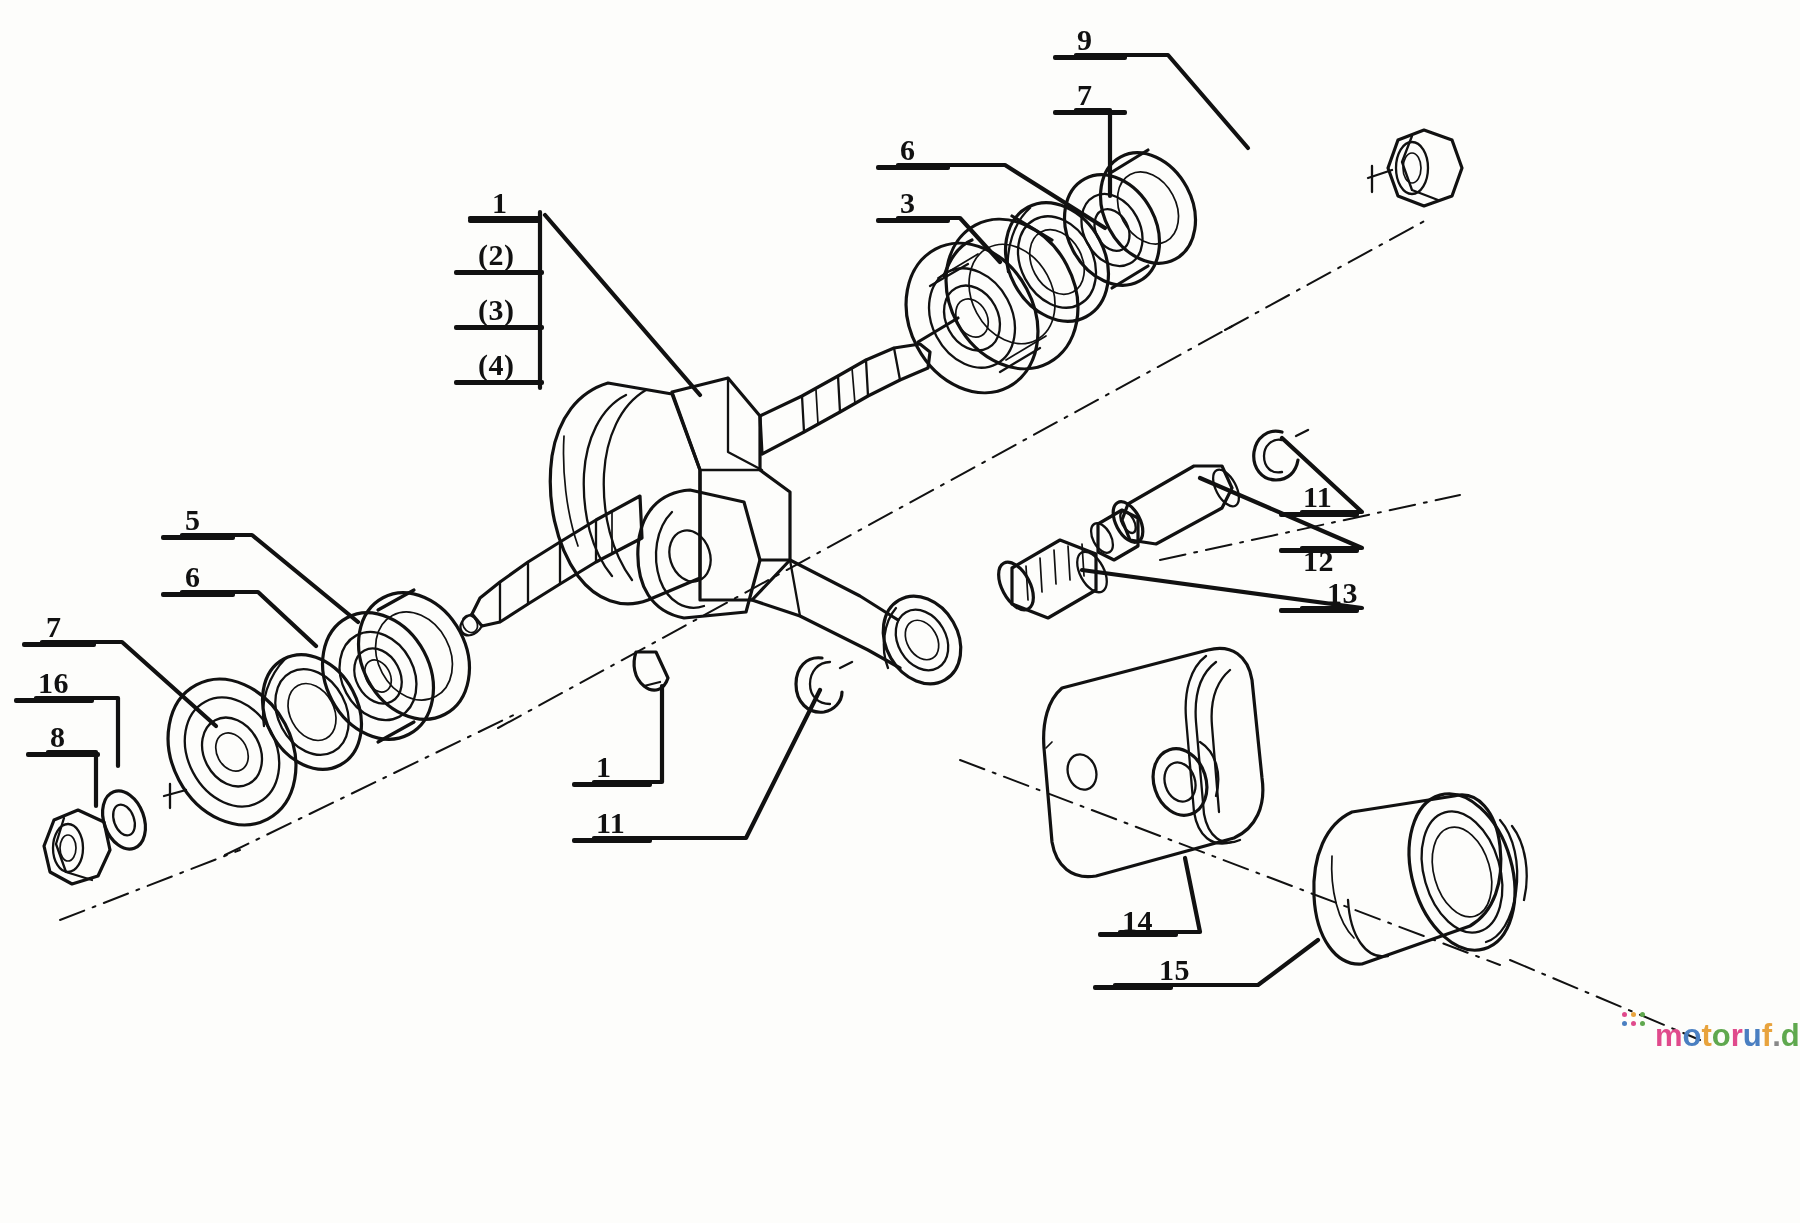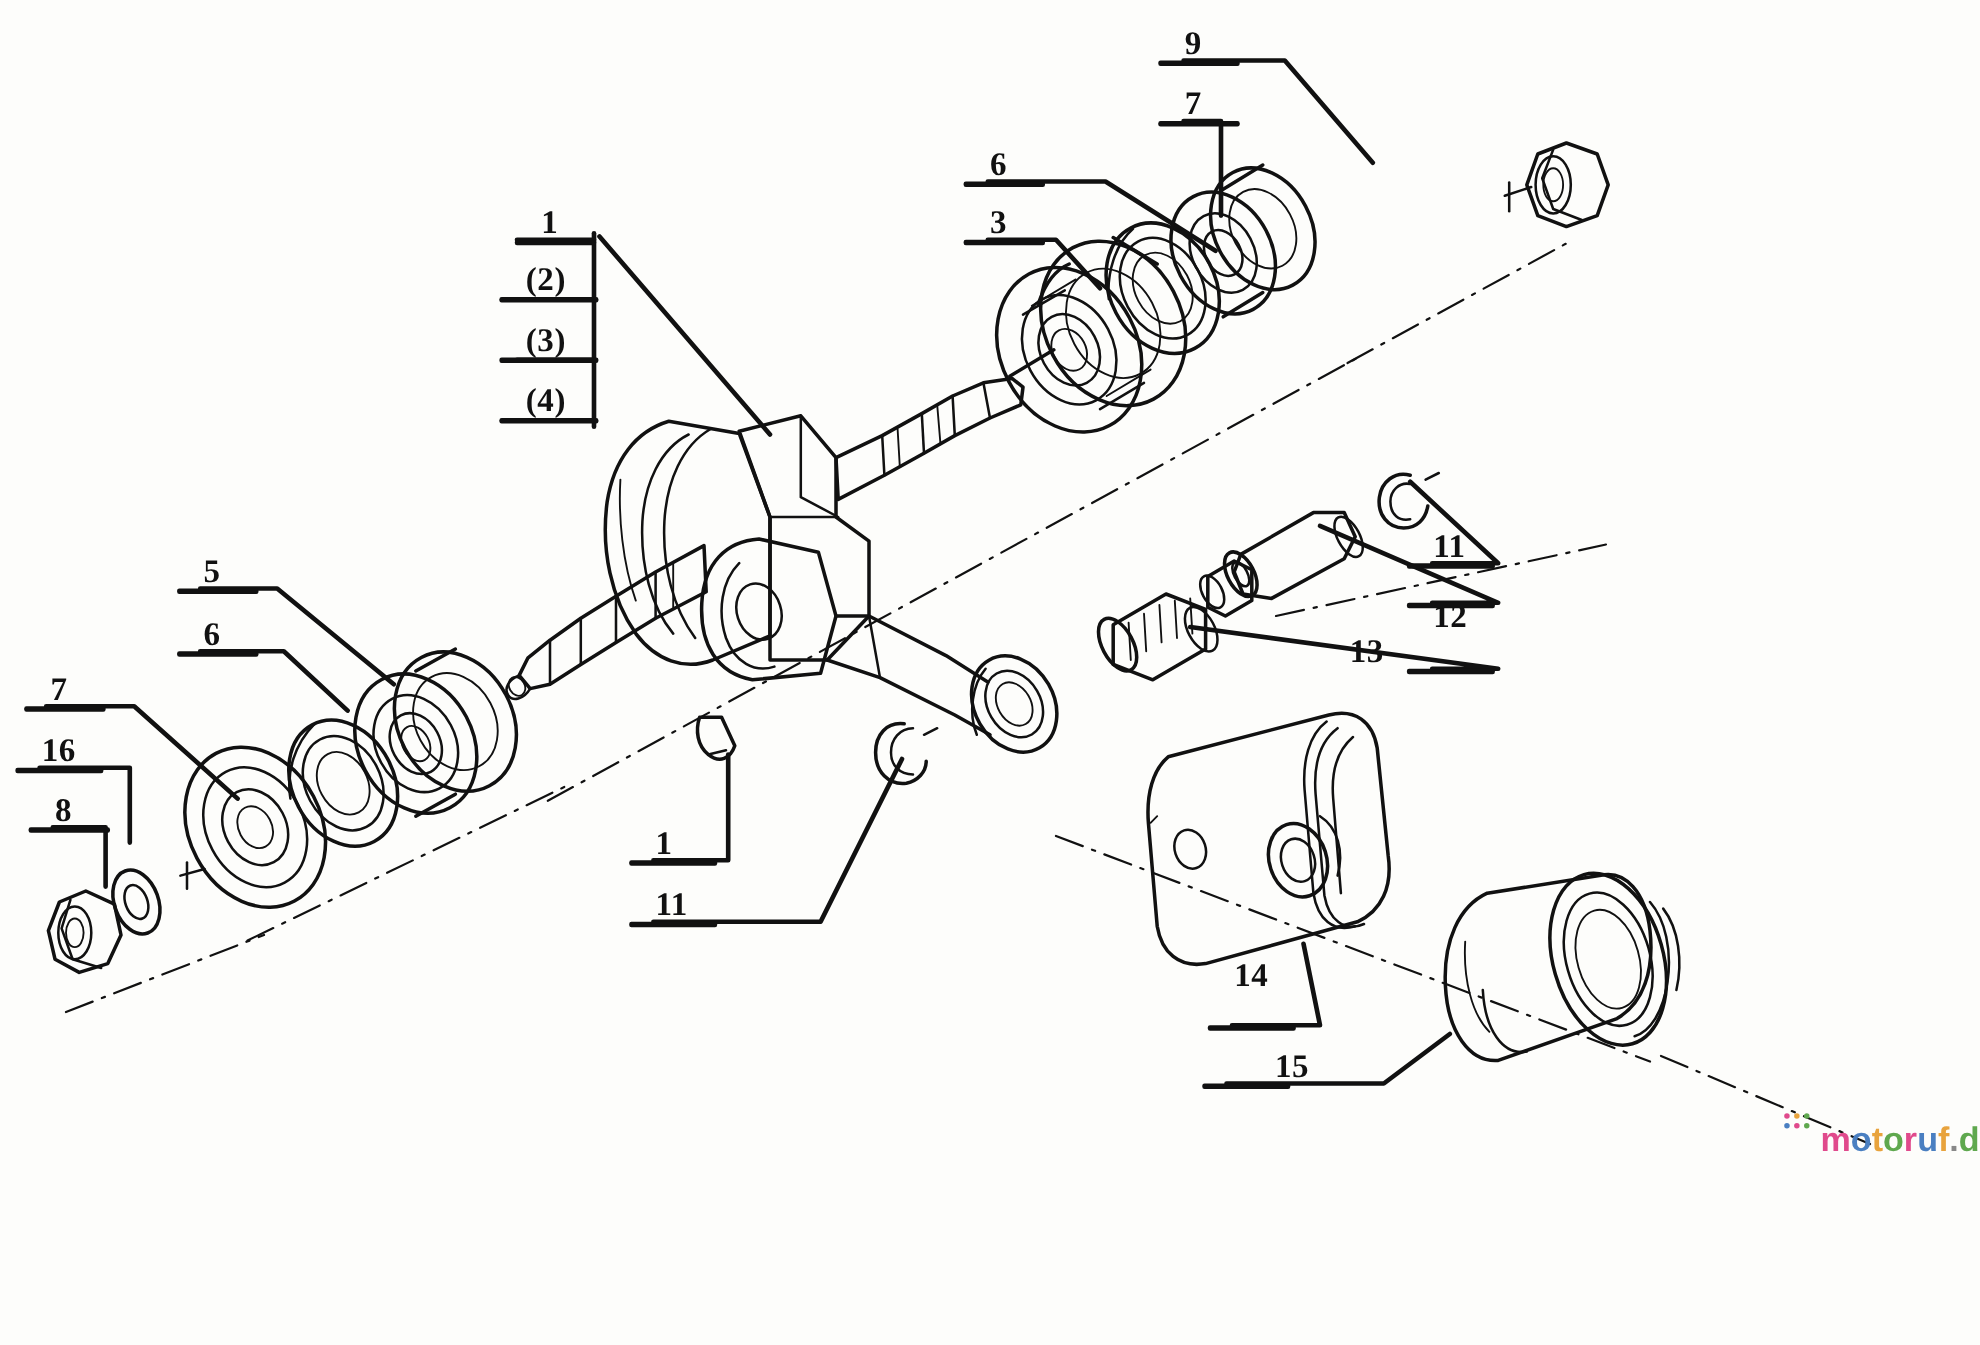--- a/index.html
+++ b/index.html
@@ -312,31 +312,31 @@
   <div class="lbl" style="left:478px;top:295px;"><span>(3)</span></div>
   <div class="lbl" style="left:478px;top:350px;"><span>(4)</span></div>
 
   <div class="lbl" style="left:900px;top:135px;"><span>6</span></div>
   <div class="lbl" style="left:900px;top:188px;"><span>3</span></div>
   <div class="lbl" style="left:1077px;top:25px;"><span>9</span></div>
   <div class="lbl" style="left:1077px;top:80px;"><span>7</span></div>
 
   <div class="lbl" style="left:1303px;top:482px;"><span>11</span></div>
   <div class="lbl" style="left:1303px;top:546px;"><span>12</span></div>
-  <div class="lbl" style="left:1227px;top:578px;"><span>13</span></div>
+  <div class="lbl" style="left:1327px;top:578px;"><span>13</span></div>
 
   <div class="lbl" style="left:185px;top:505px;"><span>5</span></div>
   <div class="lbl" style="left:185px;top:562px;"><span>6</span></div>
   <div class="lbl" style="left:46px;top:612px;"><span>7</span></div>
   <div class="lbl" style="left:38px;top:668px;"><span>16</span></div>
   <div class="lbl" style="left:50px;top:722px;"><span>8</span></div>
 
   <div class="lbl" style="left:596px;top:752px;"><span>1</span></div>
   <div class="lbl" style="left:596px;top:808px;"><span>11</span></div>
-  <div class="lbl" style="left:1122px;top:872px;"><span>14</span></div>
+  <div class="lbl" style="left:1122px;top:906px;"><span>14</span></div>
   <div class="lbl" style="left:1159px;top:955px;"><span>15</span></div>
 
   <div class="dotgrid" style="left:1622px;top:1012px;">
     <i style="left: 0px; top: 0px; background: rgb(224, 74, 140);"></i>
       <i style="left: 9px; top: 0px; background: rgb(232, 163, 61);"></i>
       <i style="left: 18px; top: 0px; background: rgb(95, 168, 78);"></i>
     <i style="left: 0px; top: 9px; background: rgb(74, 127, 193);"></i>
       <i style="left: 9px; top: 9px; background: rgb(224, 74, 140);"></i>
       <i style="left: 18px; top: 9px; background: rgb(95, 168, 78);"></i>
   </div>

